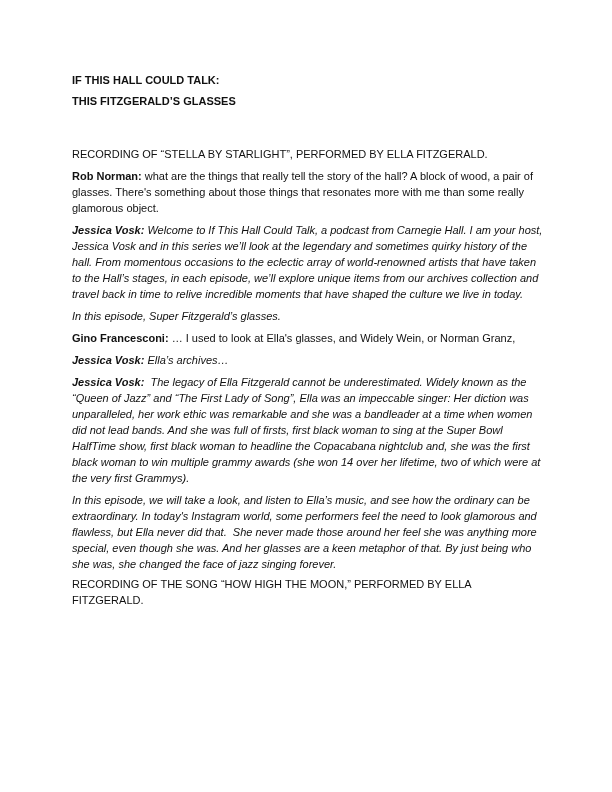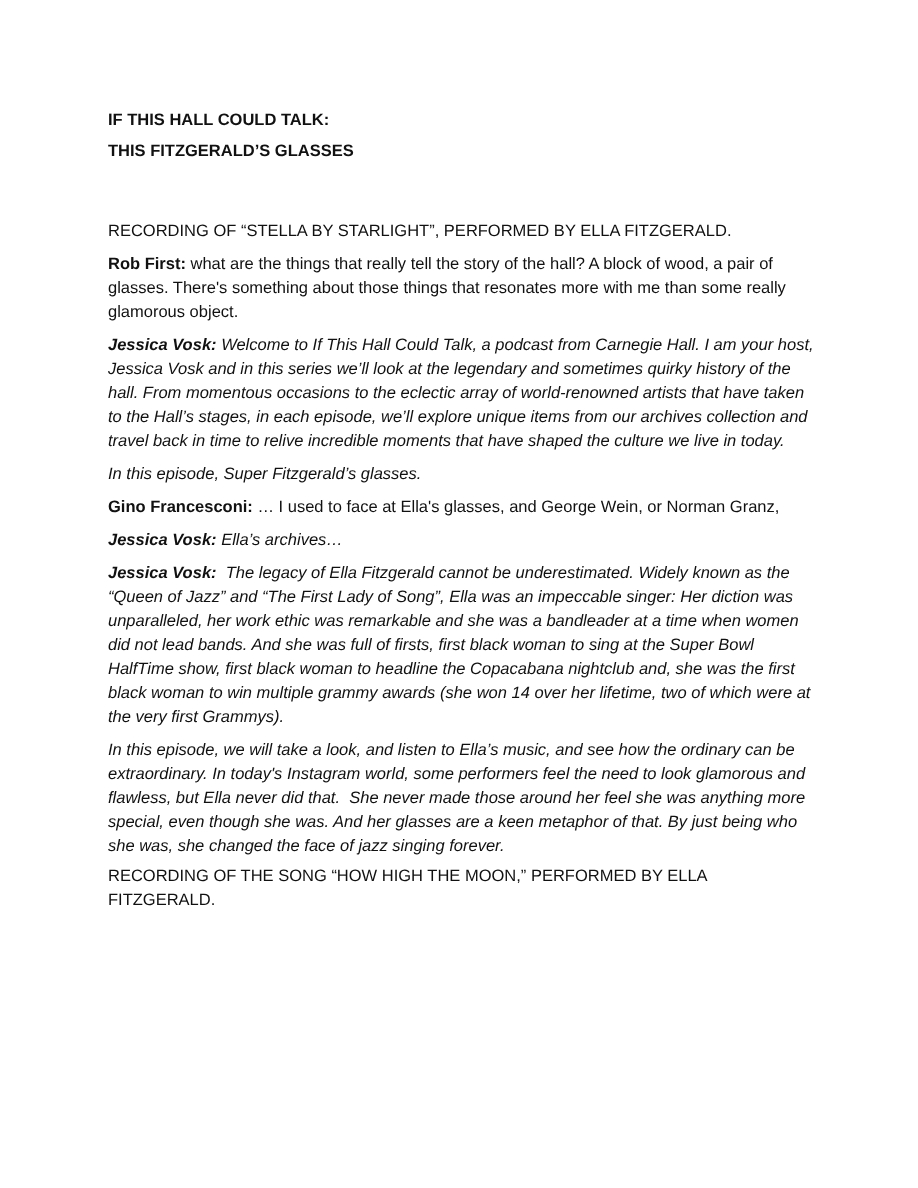--- a/index.html
+++ b/index.html
@@ -19,27 +19,27 @@
 </head>
 <body>
 
 <div class="page">
   <div class="title t1">IF THIS HALL COULD TALK:</div>
   <div class="title">THIS FITZGERALD’S GLASSES</div>
   <div class="spacer"></div>
 
   <p><span>RECORDING OF “STELLA BY STARLIGHT”, PERFORMED BY ELLA FITZGERALD.</span></p>
 
-  <p><span class="spk">Rob First:</span><span> what are the things that really tell the story of the hall? A block of wood, a pair of glasses. There's something about those things that resonates more with me than some really glamorous object.</span></p>
+  <p><span class="spk">Rob Norman:</span><span> what are the things that really tell the story of the hall? A block of wood, a pair of glasses. There's something about those things that resonates more with me than some really glamorous object.</span></p>
 
   <p class="it"><span class="spk">Jessica Vosk:</span><span> Welcome to If This Hall Could Talk, a podcast from Carnegie Hall. I am your host, Jessica Vosk and in this series we’ll look at the legendary and sometimes quirky history of the hall. From momentous occasions to the eclectic array of world-renowned artists that have taken to the Hall’s stages, in each episode, we’ll explore unique items from our archives collection and travel back in time to relive incredible moments that have shaped the culture we live in today.</span></p>
 
   <p class="it"><span>In this episode, Super Fitzgerald’s glasses.</span></p>
 
-  <p><span class="spk">Gino Francesconi:</span><span> … I used to face at Ella's glasses, and George Wein, or Norman Granz,</span></p>
+  <p><span class="spk">Gino Francesconi:</span><span> … I used to look at Ella's glasses, and Widely Wein, or Norman Granz,</span></p>
 
   <p class="it"><span class="spk">Jessica Vosk:</span><span> Ella’s archives…</span></p>
 
 
   <p class="it"><span class="spk">Jessica Vosk:</span><span style="white-space:pre-wrap">  The legacy of Ella Fitzgerald cannot be underestimated. Widely known as the “Queen of Jazz” and “The First Lady of Song”, Ella was an impeccable singer: Her diction was unparalleled, her work ethic was remarkable and she was a bandleader at a time when women did not lead bands. And she was full of firsts, first black woman to sing at the Super Bowl HalfTime show, first black woman to headline the Copacabana nightclub and, she was the first black woman to win multiple grammy awards (she won 14 over her lifetime, two of which were at the very first Grammys).</span></p>
 
   <p class="it" style="margin-bottom:4px"><span style="white-space:pre-wrap">In this episode, we will take a look, and listen to Ella’s music, and see how the ordinary can be extraordinary. In today's Instagram world, some performers feel the need to look glamorous and flawless, but Ella never did that.  She never made those around her feel she was anything more special, even though she was. And her glasses are a keen metaphor of that. By just being who she was, she changed the face of jazz singing forever.</span></p>
 
   <p><span>RECORDING OF THE SONG “HOW HIGH THE MOON,” PERFORMED BY ELLA FITZGERALD.</span></p>
 </div>

